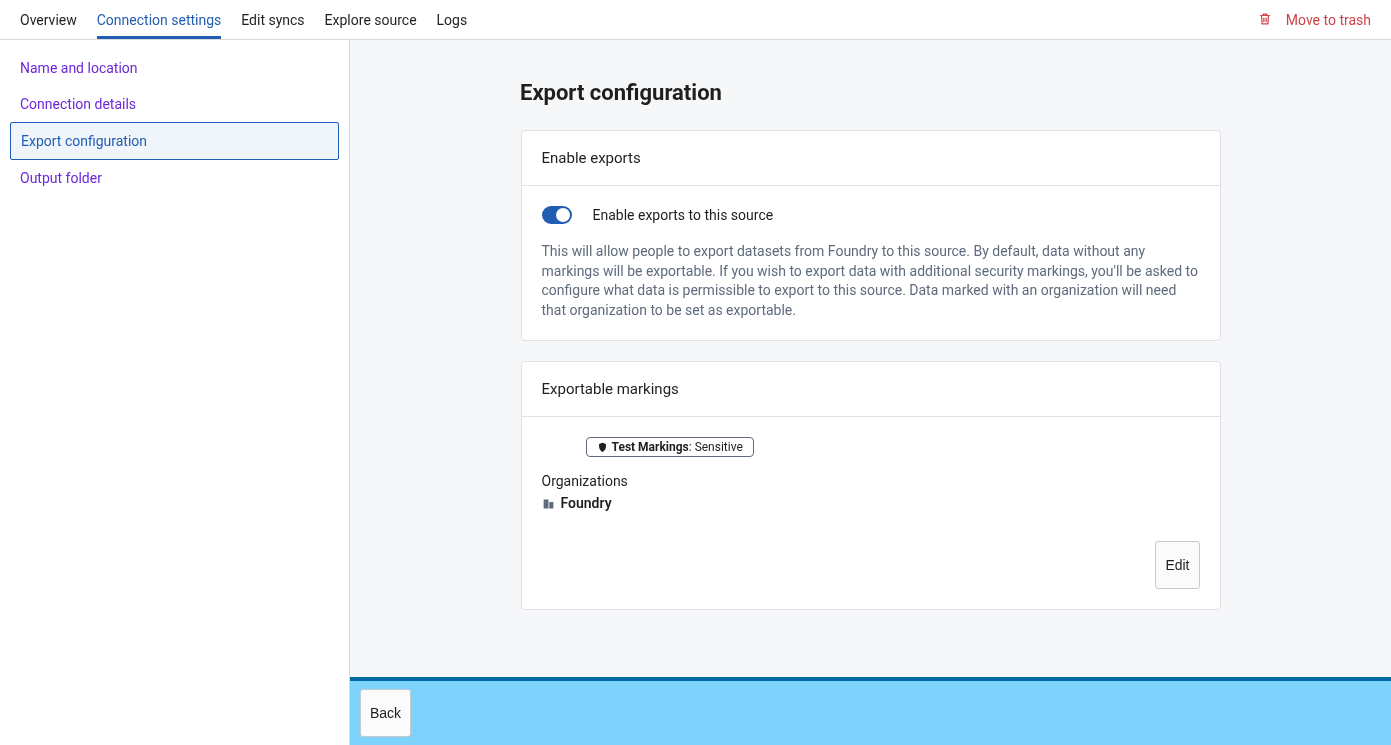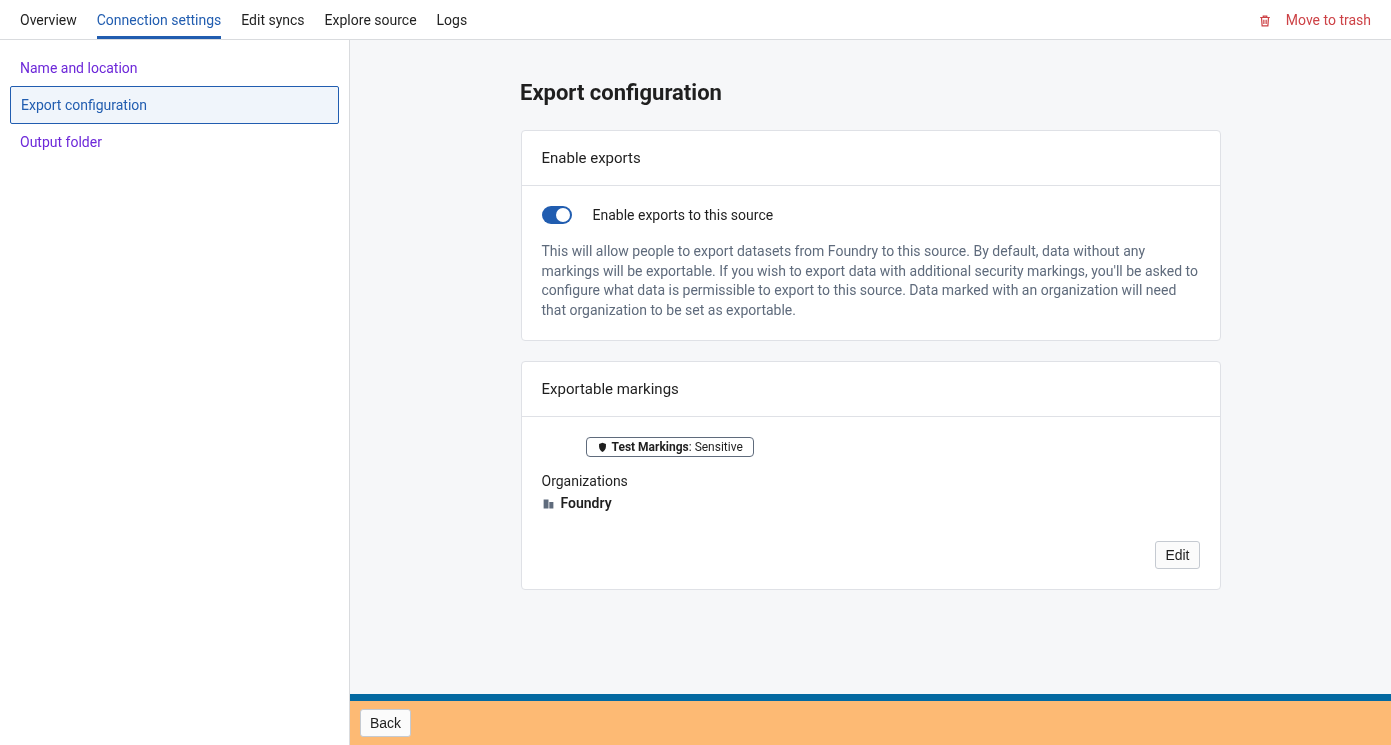--- a/index.html
+++ b/index.html
@@ -32,21 +32,21 @@
       border-bottom: 3px solid transparent;
       padding-top: 3px;
     }
     .top-nav .tab.active {
       color: #215db0;
       border-bottom: 3px solid #215db0;
       font-weight: 400;
     }
     .trash-btn {
       display: flex;
-      align-items: flex-end;
+      align-items: flex-start;
       gap: 14px;
       color: #cd4246;
       cursor: pointer;
       font-size: 14px;
     }
     .trash-btn svg { width: 14px; height: 14px; }
 
     
     .content-wrap {
       display: flex;
@@ -125,27 +125,27 @@
       display: inline-flex; align-items: center; gap: 4px;
       border: 1px solid #5f6b7c; border-radius: 4px;
       padding: 2px 10px; font-size: 12px; color: #1f1f1f; margin-left: 44px;
     }
     .marking-chip svg { width: 11px; height: 11px; fill: #1f1f1f; }
     .org-row { display: flex; align-items: center; gap: 6px; margin-top: 4px; font-weight: 600; }
     .org-row svg { width: 13px; height: 13px; fill: #5f6b7c; }
     .card-actions { display: flex; justify-content: flex-end; margin-top: 30px; }
     .btn {
       border: 1px solid #c5cad1; background: #fbfbfb; border-radius: 3px;
-      padding: 5px 9px; font-size: 14px; cursor: pointer; color: #1f1f1f;
+      padding: 15px 9px; font-size: 14px; cursor: pointer; color: #1f1f1f;
     }
 
     
     .footer {
-      border-top: 7px solid #0369a1;
-      background: #fdba74;
+      border-top: 4px solid #0369a1;
+      background: #7dd3fc;
       padding: 8px 10px;
     }
   </style>
 </head>
 <body>
 
 <div class="top-nav">
   <div class="tabs">
     <div class="tab">Overview</div>
     <div class="tab active">Connection settings</div>
@@ -159,20 +159,21 @@
       <path d="M6.7 6.5v5M9.3 6.5v5"></path>
     </svg>
     <span>Move to trash</span>
   </div>
 </div>
 
 <div class="content-wrap">
 
   <div class="sidebar">
     <div class="side-item">Name and location</div>
+    <div class="side-item">Connection details</div>
     <div class="side-item selected">Export configuration</div>
     <div class="side-item">Output folder</div>
   </div>
 
   <div class="main">
     <div class="main-scroll">
       <h1 class="page-title">Export configuration</h1>
 
       <div class="card">
         <div class="card-header">Enable exports</div>

